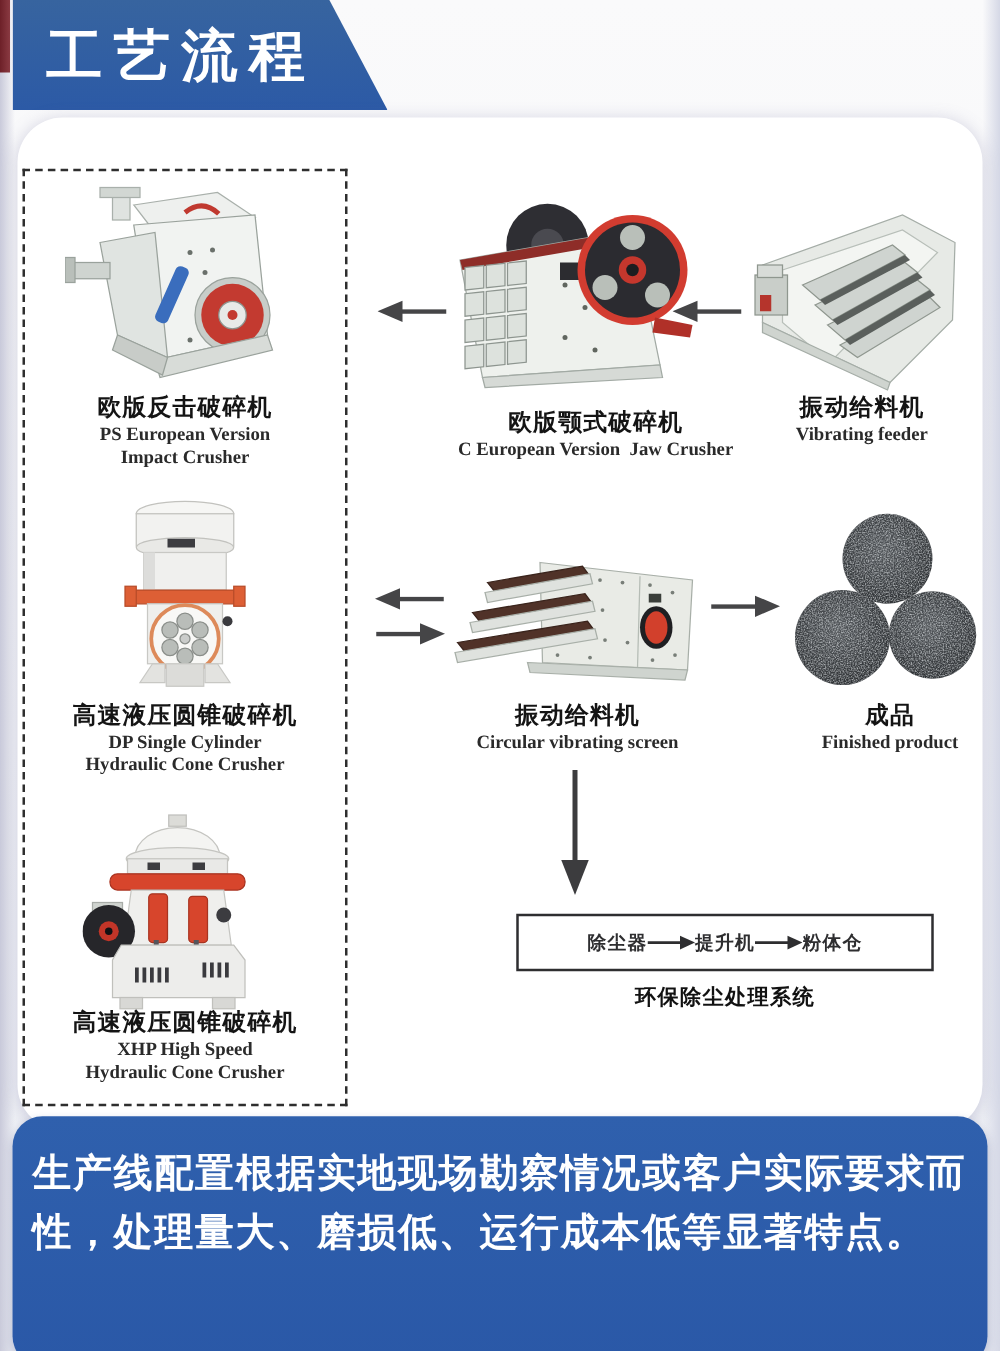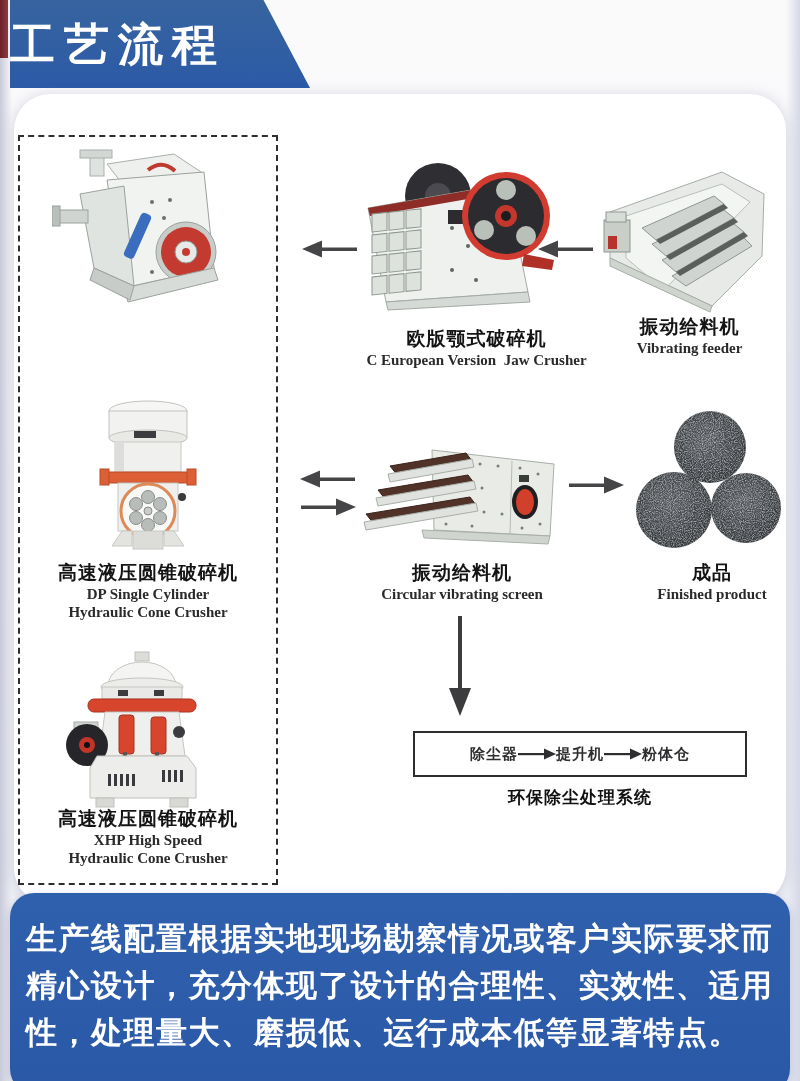--- a/index.html
+++ b/index.html
@@ -12,21 +12,21 @@
   .edge-right{position:absolute;right:0;top:0;width:14px;height:1081px;
         background:linear-gradient(270deg,#d5d8e6 0%,rgba(244,244,248,0) 100%);}
   .red-edge{position:absolute;left:0;top:0;width:8px;height:58px;
         background:linear-gradient(90deg,#6d2028,#8a3a42);}
   
   .banner{position:absolute;left:10px;top:0;width:300px;height:88px;
         clip-path:polygon(0 0,84.5% 0,100% 100%,0 100%);
         background:linear-gradient(180deg,#37649f 0%,#2c5aa6 100%);
         filter:drop-shadow(2px 4px 4px rgba(100,100,140,.45));}
   .banner-title{color:#fff;font-size:45px;font-weight:bold;letter-spacing:9px;
-        line-height:90px;}
+        line-height:90px;padding-left:27px;}
   
   .card{position:absolute;left:14px;top:94px;width:772px;height:810px;background:#fff;
         border-radius:36px;box-shadow:0 2px 14px rgba(110,110,155,.30);}
   .dashed-box{position:absolute;left:18px;top:135px;width:256px;height:746px;
         border:2px dashed #2e2e2e;}
   
   .m{position:absolute;}
   
   .lbl{position:absolute;text-align:center;}
   .zh{font-size:19px;font-weight:bold;color:#141414;letter-spacing:1px;line-height:25px;
@@ -253,20 +253,25 @@
         <rect x="66" y="128" width="3" height="12"></rect>
       <rect x="96" y="124" width="3" height="12"></rect>
         <rect x="102" y="124" width="3" height="12"></rect>
         <rect x="108" y="124" width="3" height="12"></rect>
       <rect x="114" y="124" width="3" height="12"></rect>
     </g>
     <rect x="30" y="152" width="18" height="9" fill="#d8d8d5" stroke="#c0c0bc"></rect>
     <rect x="104" y="152" width="18" height="9" fill="#d8d8d5" stroke="#c0c0bc"></rect>
   </svg>
 
+  <div class="lbl" style="left:20px;top:314px;width:256px;">
+    <div class="zh">欧版反击破碎机</div>
+    <div class="en">PS European Version</div>
+    <div class="en">Impact Crusher</div>
+  </div>
 
   <div class="lbl" style="left:344px;top:314px;width:265px;margin-top:12px;">
     <div class="zh">欧版颚式破碎机</div>
     <div class="en">C European Version  Jaw Crusher</div>
   </div>
 
   <div class="lbl" style="left:592px;top:314px;width:195px;">
     <div class="zh">振动给料机</div>
     <div class="en">Vibrating feeder</div>
   </div>
@@ -329,17 +334,16 @@
       <rect x="0" y="6" width="29" height="2.2" fill="#2e2e30"></rect>
         <polygon points="38,7 26,1.5 26,12.5" fill="#2e2e30"></polygon>
     </svg>
     <span class="flow-step">粉体仓</span>
   </div>
   <div class="eco-label">环保除尘处理系统</div>
 
   <div class="footer">
     <div class="footer-text">
       <div class="footer-line">生产线配置根据实地现场勘察情况或客户实际要求而</div>
-      <div class="footer-line">精心设计，充分体现了设计的合理性、实效性、适用</div>
       <div class="footer-line">性，处理量大、磨损低、运行成本低等显著特点。</div>
     </div>
   </div>
 </div>
 
 </body></html>

